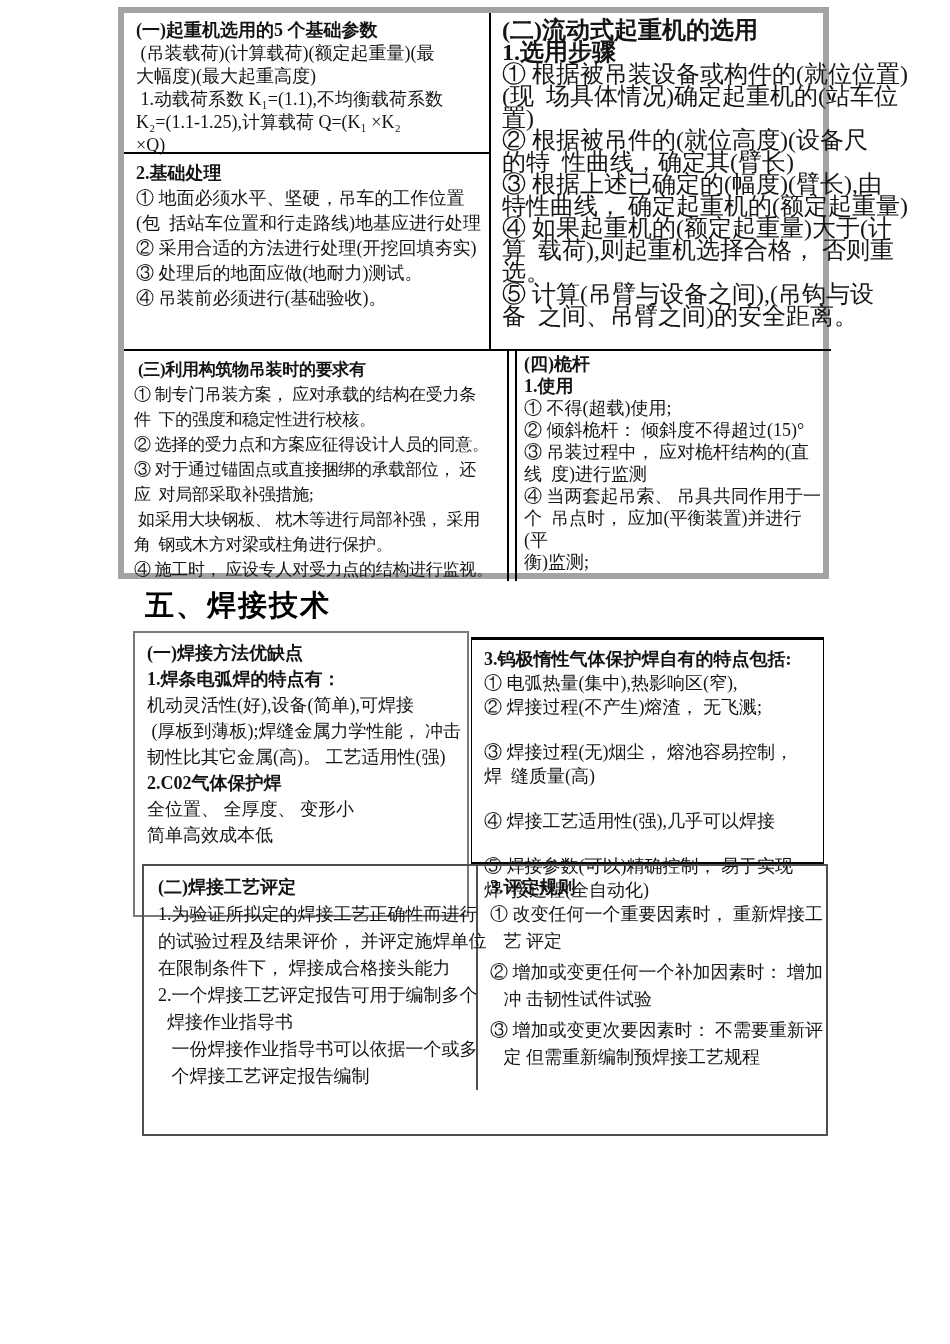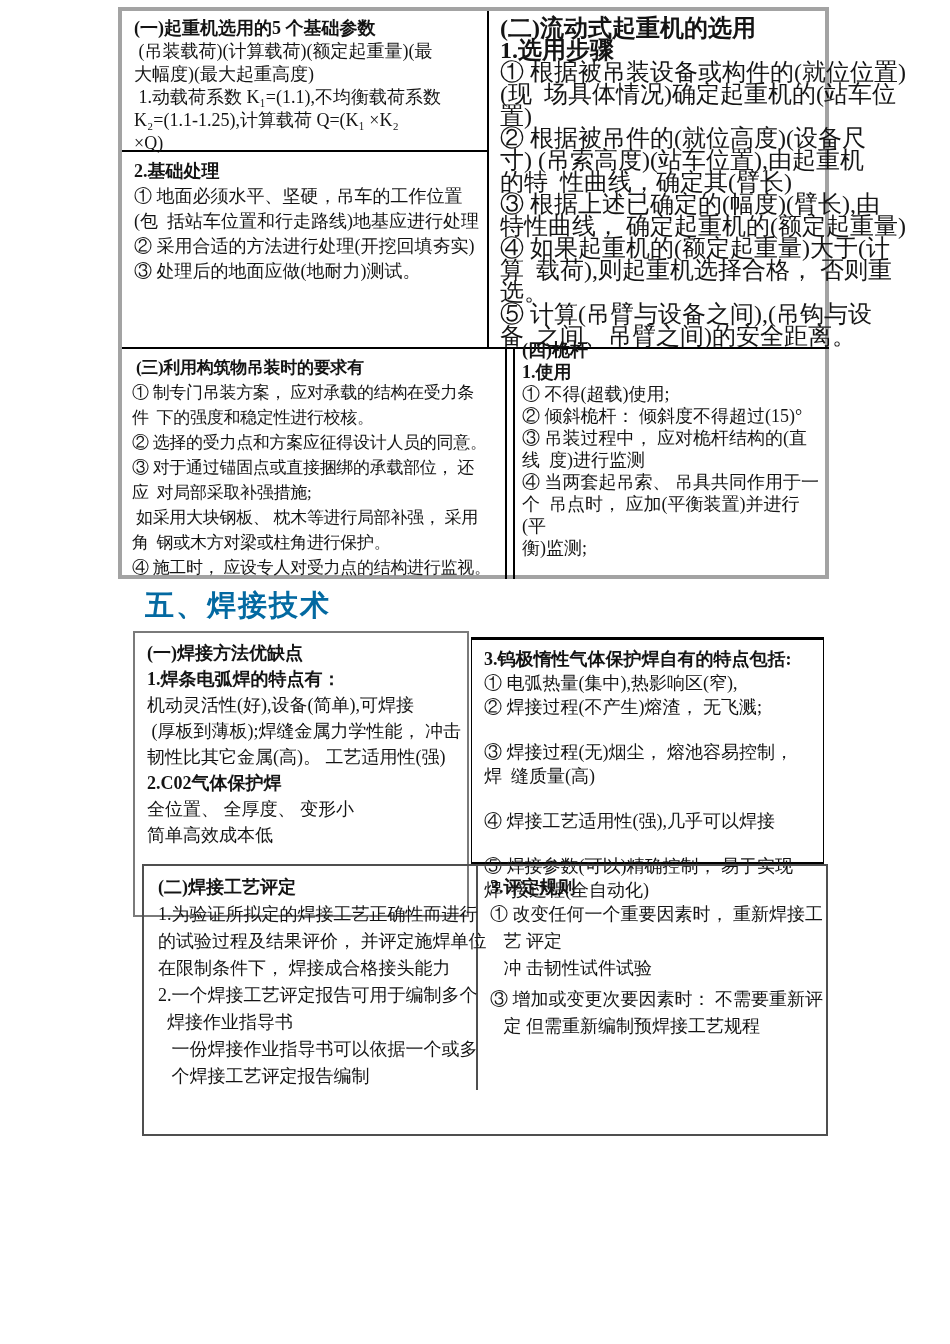--- a/index.html
+++ b/index.html
@@ -2,33 +2,33 @@
 <html><head>
 <meta charset="utf-8">
 <style>
   html,body{margin:0;padding:0;background:#ffffff;}
   .page{position:relative;width:950px;height:1344px;background:#ffffff;overflow:hidden;
         font-family:"Liberation Serif","DejaVu Serif",serif;color:#141414;}
   .abs{position:absolute;}
   .line{white-space:pre;}
   .b{font-weight:bold;}
   
-  .t1{left:118px;top:7px;width:711px;height:572px;border:4px solid #a3a3a3;box-sizing:border-box;}
+  .t1{left:118px;top:7px;width:711px;height:572px;border:6px solid #a3a3a3;box-sizing:border-box;}
   .t1 .vdiv{left:365px;top:0;height:336px;width:0;border-left:2px solid #000;}
   .t1 .hdivL{left:0;top:139px;width:365px;height:0;border-top:2px solid #000;}
   .t1 .rowdiv{left:0;top:336px;width:707px;height:0;border-top:2px solid #000;}
   .t1 .dd1{left:383px;top:336px;height:232px;width:0;border-left:2px solid #000;}
   .t1 .dd2{left:391px;top:336px;height:232px;width:0;border-left:2px solid #000;}
   .cellA{left:12px;top:6px;width:352px;font-size:18px;line-height:23px;}
   .cellB{left:12px;top:148px;width:352px;font-size:18px;line-height:25px;}
   .cellC{left:378px;top:6px;width:326px;font-size:24px;line-height:22px;}
   .cellD{left:10px;top:344px;width:356px;font-size:17px;line-height:25px;letter-spacing:-0.3px;}
-  .cellE{left:400px;top:328px;width:300px;font-size:18px;line-height:22px;}
+  .cellE{left:400px;top:340px;width:300px;font-size:18px;line-height:22px;}
   
-  .secTitle{left:145px;top:586px;font-size:29px;font-weight:bold;letter-spacing:2px;color:#0369a1;}
+  .secTitle{left:145px;top:586px;font-size:29px;font-weight:bold;letter-spacing:2px;color:#000000;}
   
   .t2l{left:133px;top:631px;width:336px;height:286px;border:2px solid #7a7a7a;box-sizing:border-box;
        padding:7px 8px 0 12px;font-size:18px;line-height:26px;}
   .t2r{left:471px;top:637px;width:353px;height:228px;border:1px solid #000;border-top:3px solid #000;
        border-bottom:3px solid #000;box-sizing:border-box;padding:7px 0 0 12px;font-size:18px;line-height:24px;}
   .t2r .sp{margin-top:21px;}
   
   .t3{left:142px;top:864px;width:686px;height:272px;border:2px solid #4f4f4f;box-sizing:border-box;}
   .t3 .vdiv{left:332px;top:0;height:224px;width:0;border-left:2px solid #4f4f4f;}
   .cellQ{left:14px;top:8px;width:312px;font-size:18px;line-height:27px;}
@@ -55,30 +55,30 @@
       <div class="line">K₂=(1.1-1.25),计算载荷 Q=(K₁ ×K₂</div>
       <div class="line">×Q)</div>
     </div>
 
     <div class="abs cellB">
       <div class="line b">2.基础处理</div>
       <div class="line">① 地面必须水平、坚硬，吊车的工作位置</div>
       <div class="line">(包  括站车位置和行走路线)地基应进行处理</div>
       <div class="line">② 采用合适的方法进行处理(开挖回填夯实)</div>
       <div class="line">③ 处理后的地面应做(地耐力)测试。</div>
+      <div class="line">④ 吊装前必须进行(基础验收)。</div>
     </div>
 
     <div class="abs cellC">
       <div class="line b">(二)流动式起重机的选用</div>
       <div class="line b">1.选用步骤</div>
       <div class="line">① 根据被吊装设备或构件的(就位位置)</div>
       <div class="line">(现  场具体情况)确定起重机的(站车位</div>
       <div class="line">置)</div>
       <div class="line">② 根据被吊件的(就位高度)(设备尺</div>
-      <div class="line">寸) (吊索高度)(站车位置),由起重机</div>
       <div class="line">的特  性曲线，确定其(臂长)</div>
       <div class="line">③ 根据上述已确定的(幅度)(臂长),由</div>
       <div class="line">特性曲线， 确定起重机的(额定起重量)</div>
       <div class="line">④ 如果起重机的(额定起重量)大于(计</div>
       <div class="line">算  载荷),则起重机选择合格， 否则重</div>
       <div class="line">选。</div>
       <div class="line">⑤ 计算(吊臂与设备之间),(吊钩与设</div>
       <div class="line">备  之间、吊臂之间)的安全距离。</div>
     </div>
 
@@ -143,19 +143,20 @@
       <div class="line">2.一个焊接工艺评定报告可用于编制多个</div>
       <div class="line">  焊接作业指导书</div>
       <div class="line">   一份焊接作业指导书可以依据一个或多</div>
       <div class="line">   个焊接工艺评定报告编制</div>
     </div>
 
     <div class="abs cellR">
       <div class="line b">3.评定规则</div>
       <div class="line">① 改变任何一个重要因素时， 重新焊接工</div>
       <div class="line">   艺 评定</div>
+      <div class="line sp">② 增加或变更任何一个补加因素时： 增加</div>
       <div class="line">   冲 击韧性试件试验</div>
       <div class="line sp">③ 增加或变更次要因素时： 不需要重新评</div>
       <div class="line">   定 但需重新编制预焊接工艺规程</div>
     </div>
   </div>
 
 </div>
 
 </body></html>

